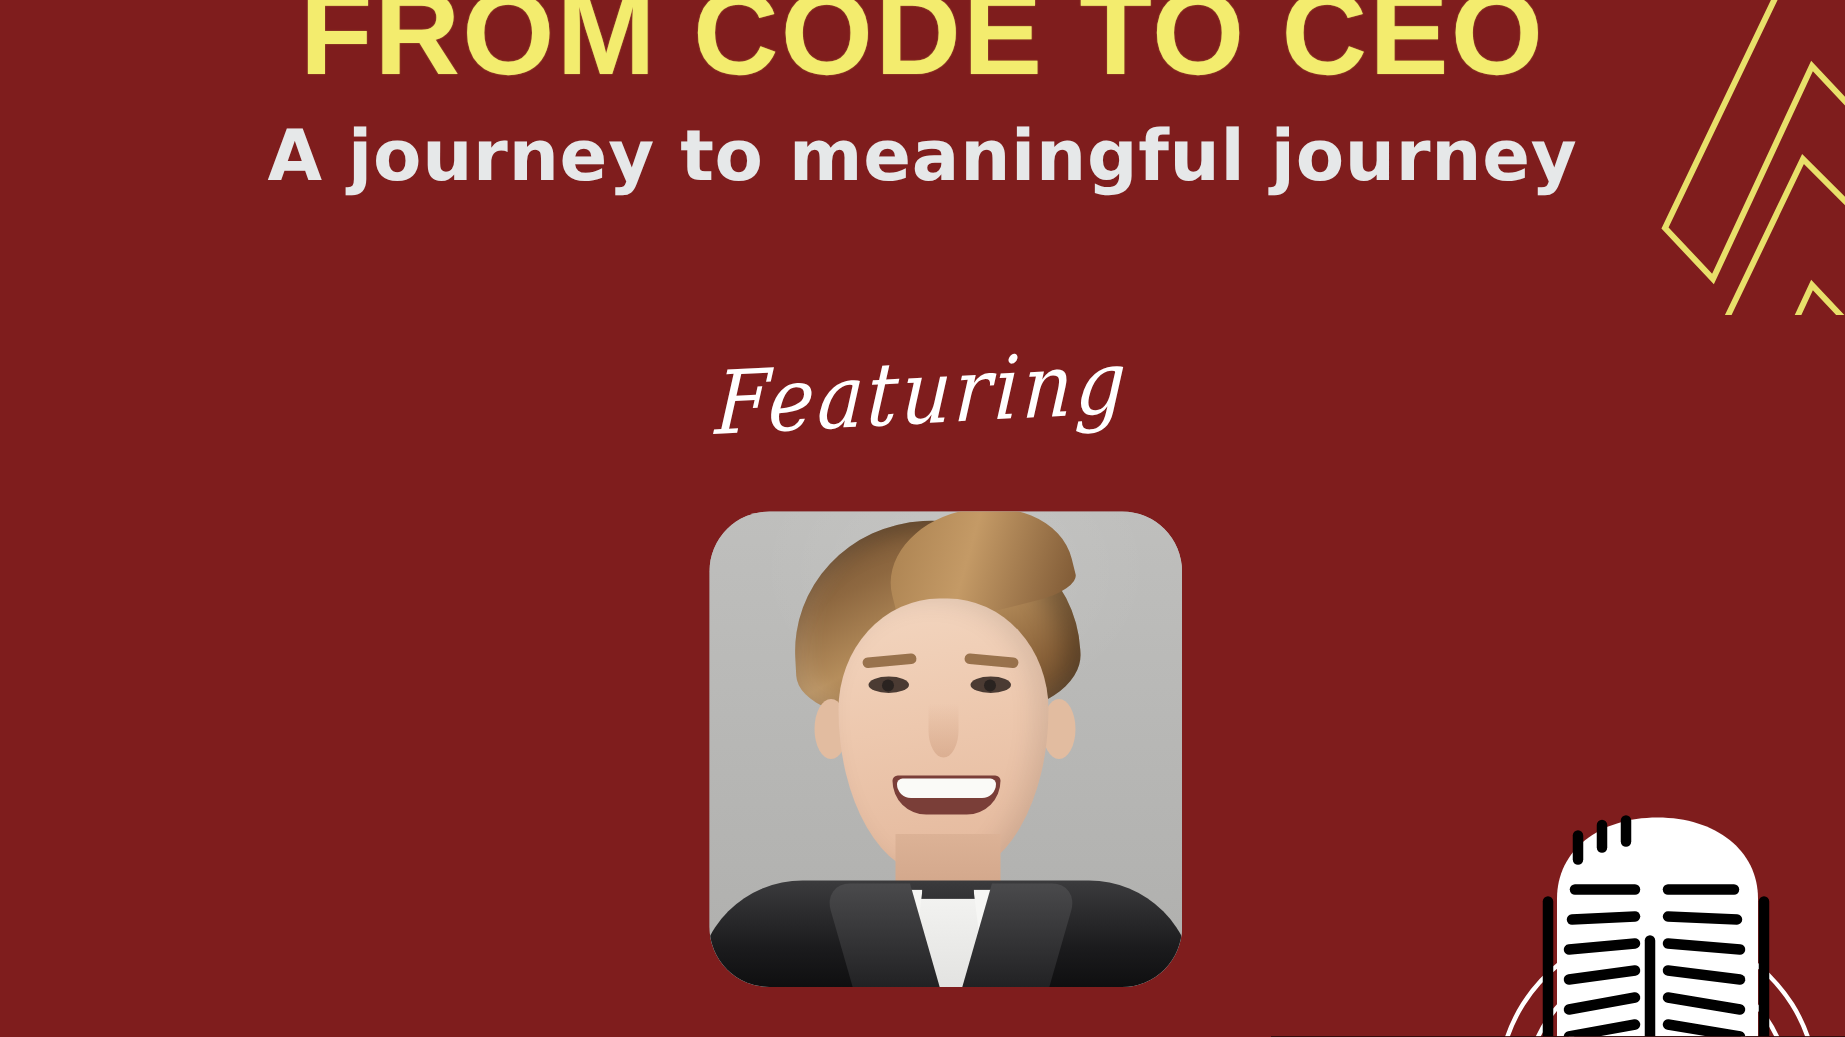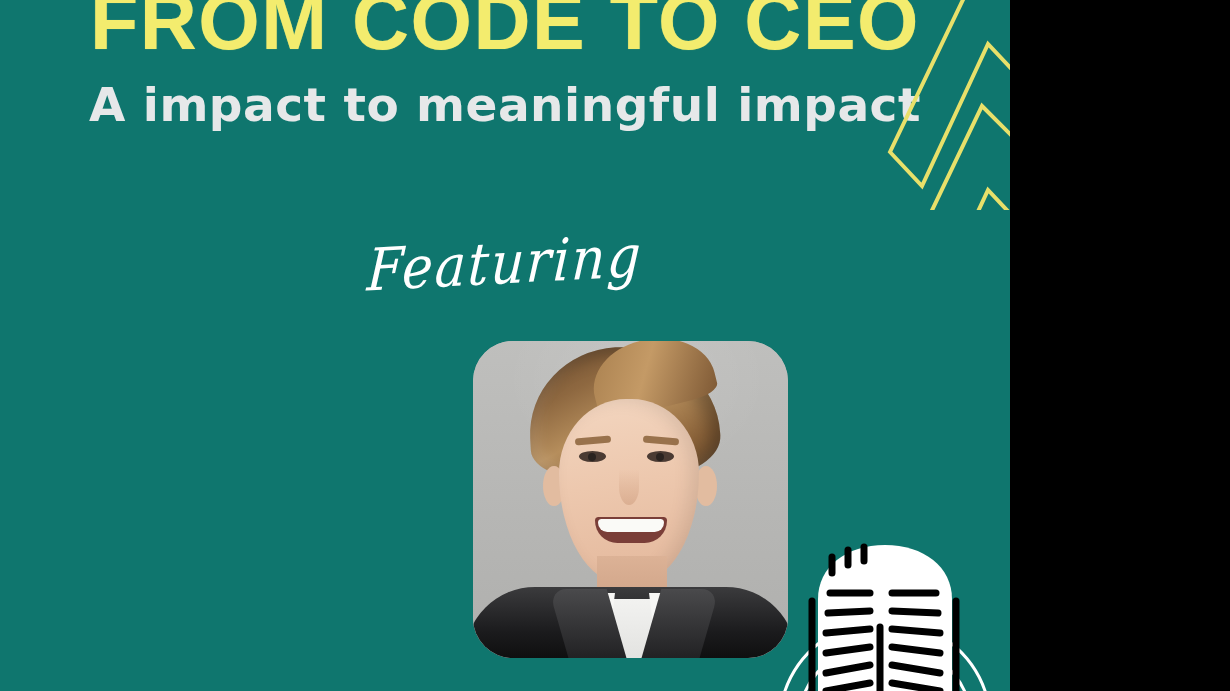--- a/index.html
+++ b/index.html
@@ -6,23 +6,23 @@
   html, body {
     margin: 0;
     padding: 0;
     background: #000000;
   }
   body {
     font-family: "Liberation Sans", sans-serif;
   }
   .poster {
     position: relative;
-    width: 1010px;
+    width: 1230px;
     height: 691px;
-    background: #0f766e;
+    background: #7f1d1d;
     overflow: hidden;
   }
 
   
   .title {
     position: absolute;
     left: 0;
     right: 0;
     top: -18px;
     text-align: center;
@@ -254,21 +254,21 @@
     pointer-events: none;
   }
 </style>
 </head>
 <body>
 
 <div class="poster">
 
   <div class="title">FROM CODE TO CEO</div>
 
-  <div class="subtitle">A impact to meaningful impact</div>
+  <div class="subtitle">A journey to meaningful journey</div>
 
   <div class="featuring">
     <span>Featuring</span>
   </div>
 
   <div class="portrait">
     <div class="photo">
       <div class="hair"></div>
       <div class="hair-quiff"></div>
       <div class="ear left"></div>

